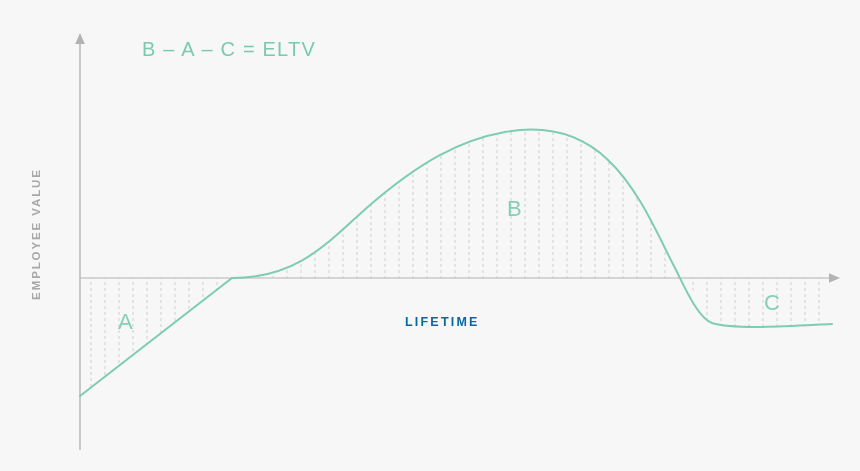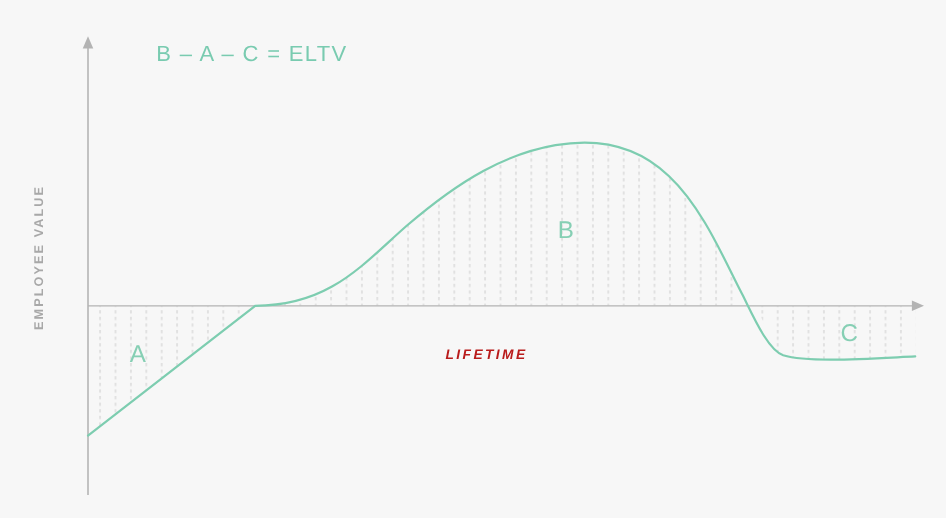--- a/index.html
+++ b/index.html
@@ -51,24 +51,23 @@
     color: #a8a8a8;
     font-weight: bold;
     white-space: nowrap;
   }
   .xlabel {
     position: absolute;
     left: 405px;
     top: 315px;
     font-size: 12.5px;
     letter-spacing: 2.2px;
-    color: #b91c1c;
+    color: #0369a1;
     font-weight: bold;
     white-space: nowrap;
-    font-style: italic;
   }
   .region-label {
     position: absolute;
     font-size: 22px;
     color: #86cfb4;
     font-family: "Liberation Sans", sans-serif;
   }
   .label-a { left: 118px; top: 309px; }
   .label-b { left: 507px; top: 196px; }
   .label-c { left: 764px; top: 290px; }

